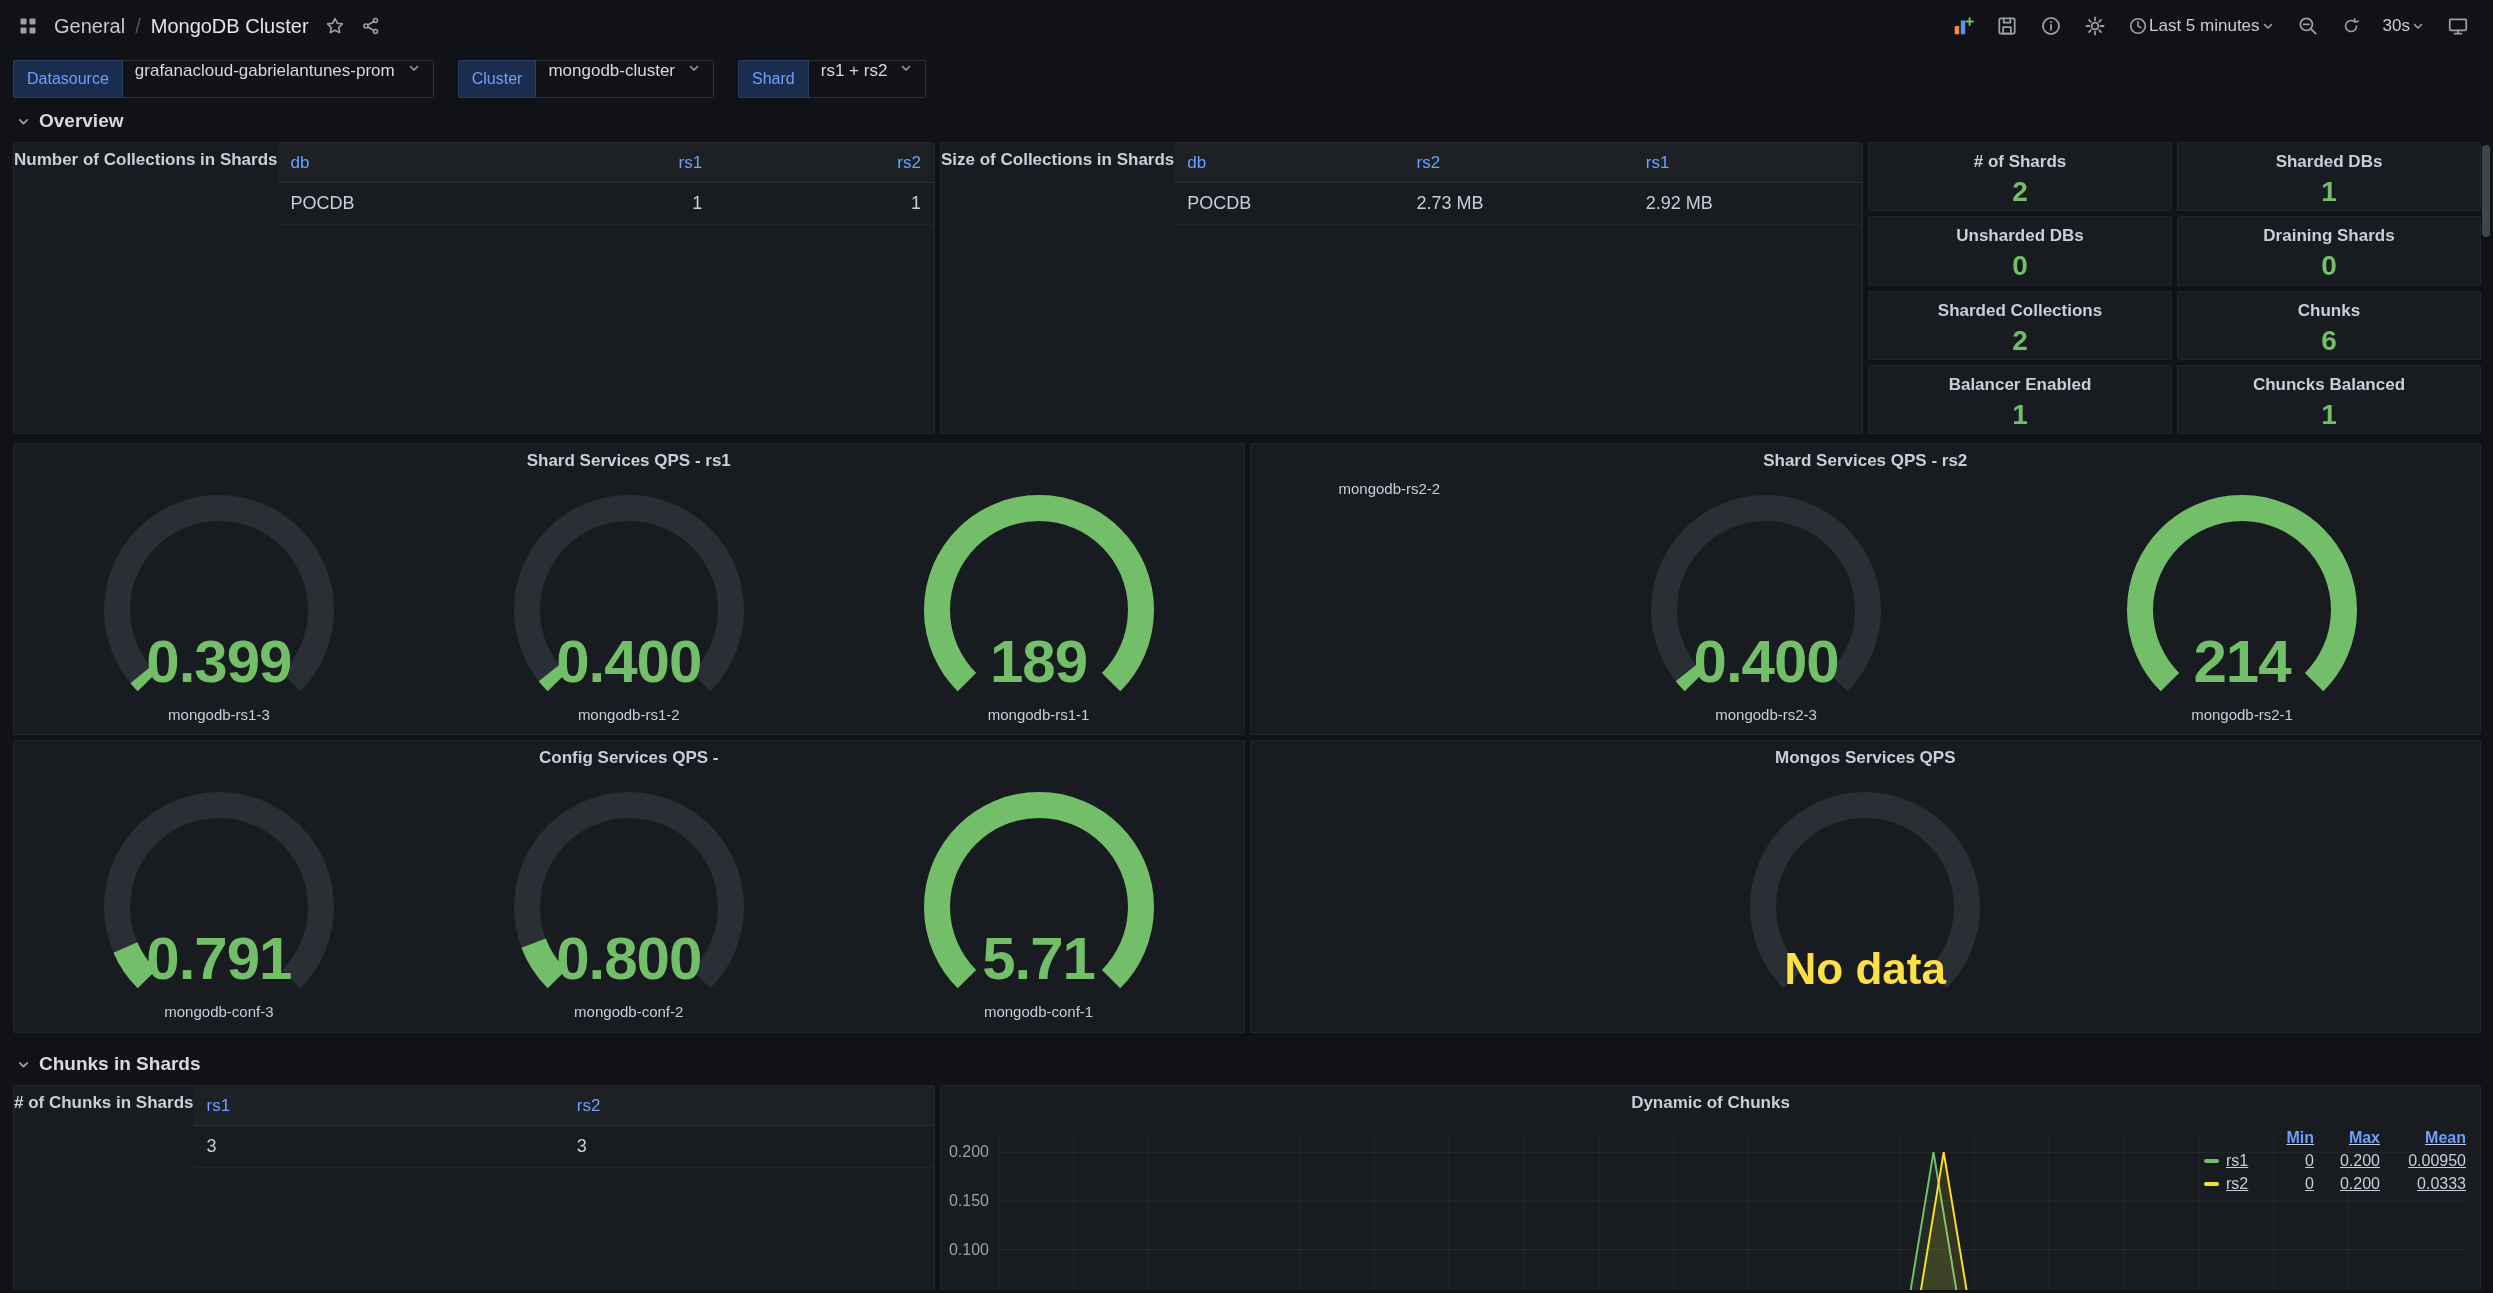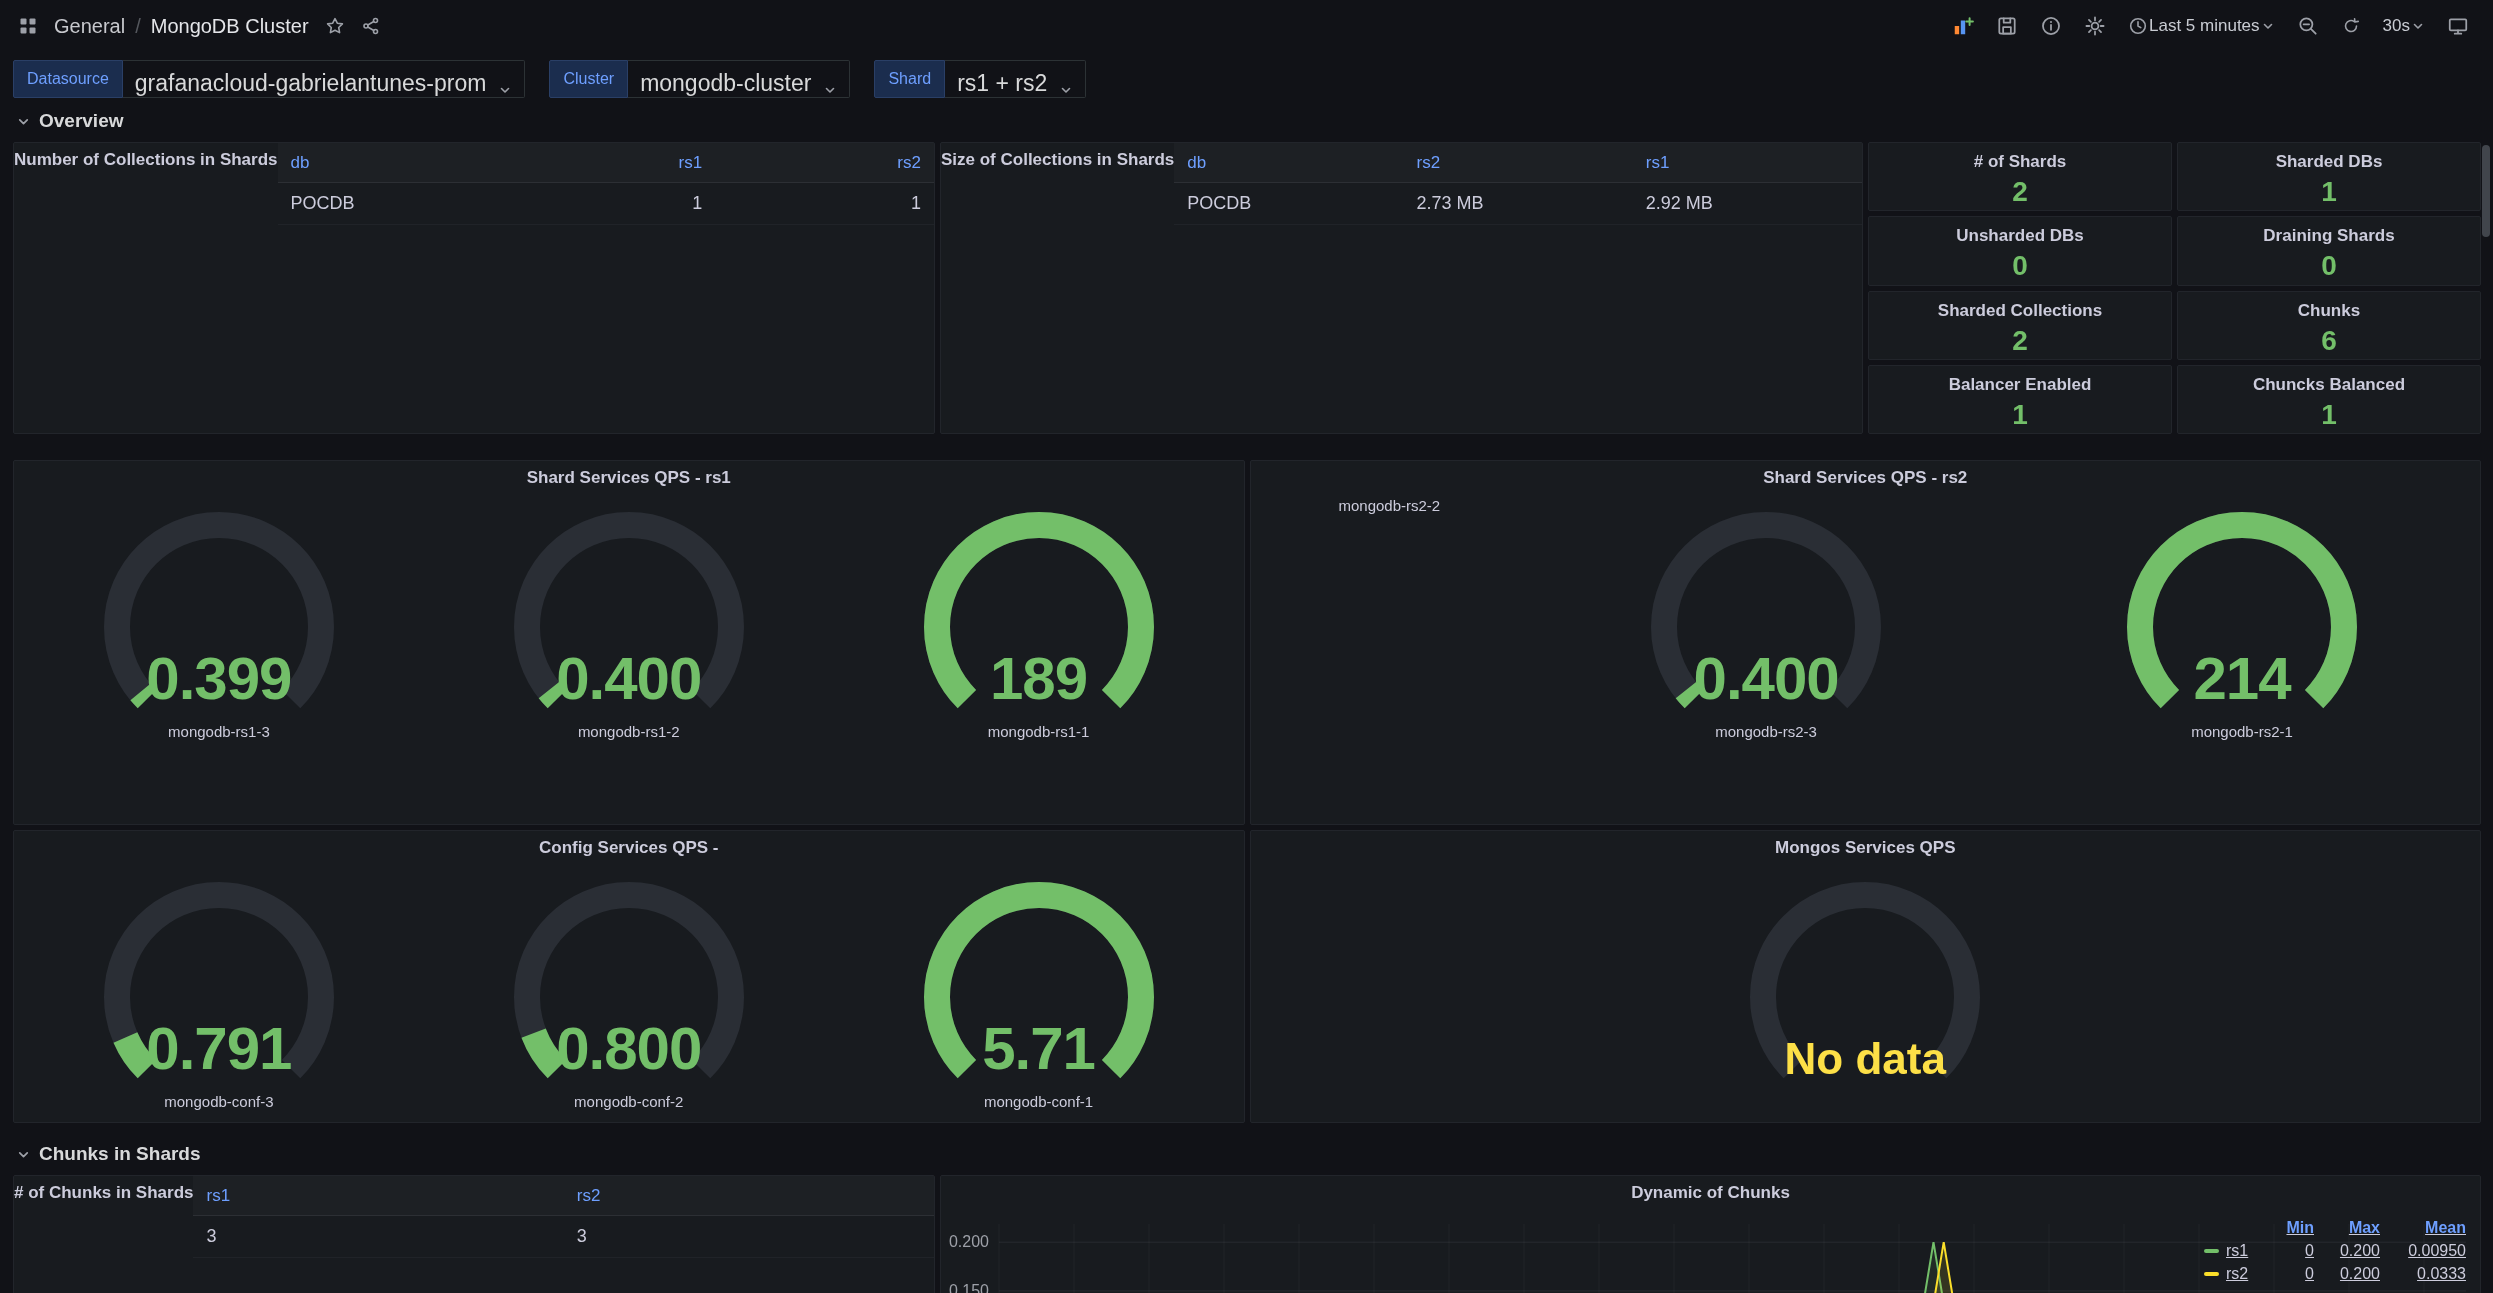--- a/index.html
+++ b/index.html
@@ -23,30 +23,30 @@
   .icon.filled svg { fill:currentColor; stroke:none; }
   .nav-right { display:flex; align-items:center; gap:22px; }
   .nav-btn { display:flex; align-items:center; gap:1px; color:#c9ccd3; font-size:17px; background:none; border:none; cursor:pointer; font-family:inherit; }
 
   
   .filter-bar { display:flex; align-items:center; gap:24px; padding:8px 22px 0 13px; height:46px; }
   .filter { display:flex; align-items:stretch; height:38px; }
   .chip-label { background:#1b2d4e; color:#6e9fff; border:1px solid #2a3f66; border-radius:2px 0 0 2px;
                 font-size:16px; display:flex; align-items:center; padding:0 13px; }
   .chip-value { background:#111217; border:1px solid #2c3235; border-left:none; border-radius:0 2px 2px 0;
-                color:#d8d9da; font-size:23px; display:flex; align-items:flex-end; gap:12px; padding:0 12px; }
+                color:#d8d9da; font-size:17px; display:flex; align-items:flex-start; gap:12px; padding:0 12px; }
 
   
   .section-header { display:flex; align-items:center; gap:8px; margin:8px 0 6px 16px; height:30px;
                     font-size:19px; font-weight:600; color:#d8d9da; cursor:pointer; }
 
   
   .row { display:flex; gap:5px; margin:0 12px 0 13px; }
   .row1 { height:292px; margin-top:4px; }
-  .row2 { height:365px; margin-top:26px; }
+  .row2 { height:292px; margin-top:9px; }
   .row3 { height:293px; margin-top:5px; }
   .row4 { height:205px; overflow:hidden; }
   .panel { background:#181b1f; border:1px solid #22252b; border-radius:2px; position:relative; overflow:hidden; }
   .panel-title { height:34px; display:flex; align-items:center; justify-content:center;
                  font-size:17px; font-weight:600; color:#ccccdc; cursor:pointer; }
 
   
   .table-panel { display:flex; }
   .gtable { flex:1; }
   .trow { display:flex; align-items:center; height:42px; border-bottom:1px solid rgba(204,204,220,0.05); }

